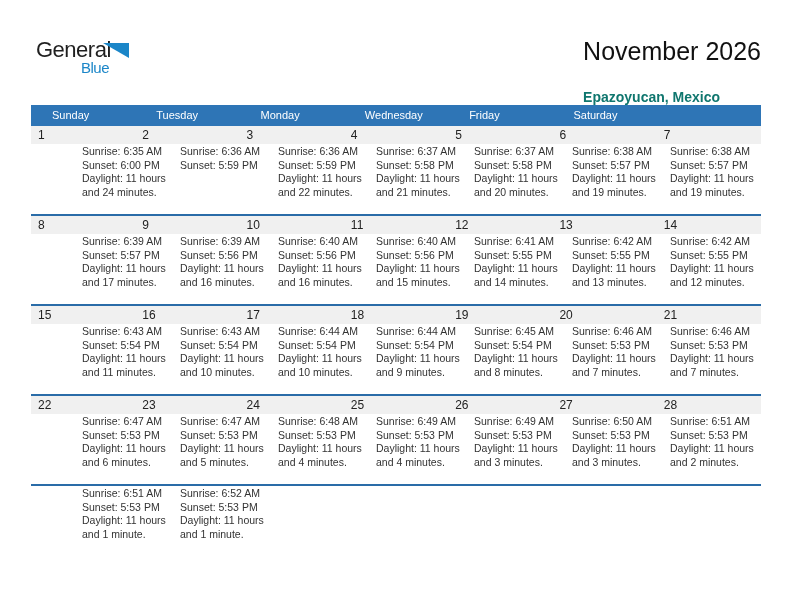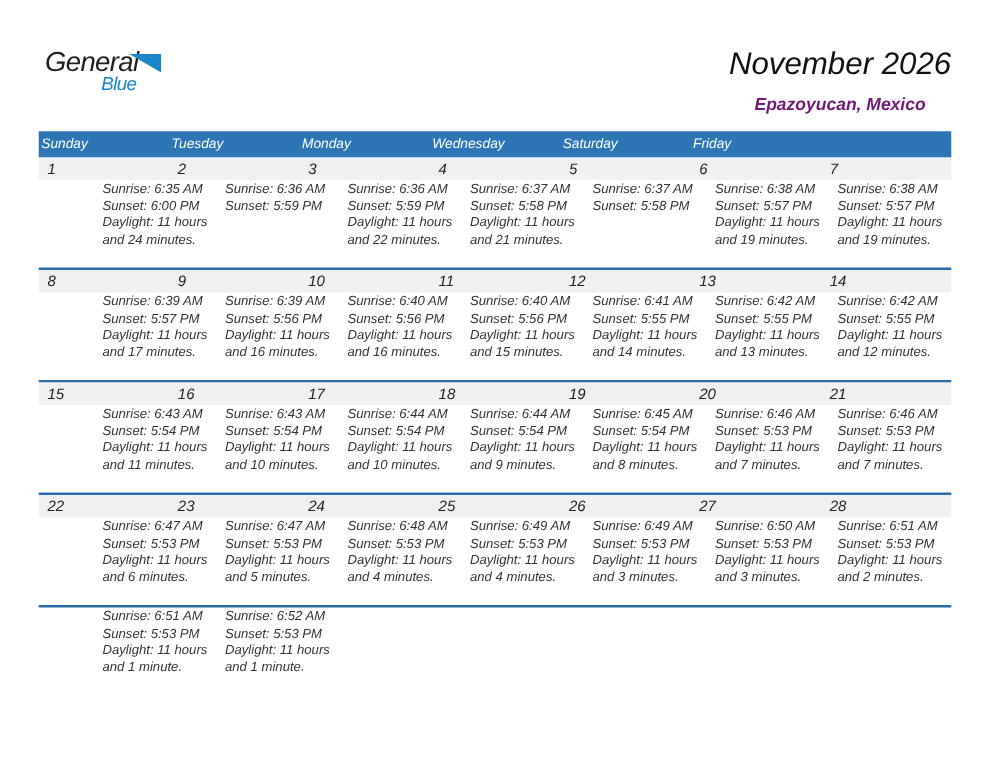--- a/index.html
+++ b/index.html
@@ -4,68 +4,67 @@
 <style>
   * { margin: 0; padding: 0; box-sizing: border-box; }
   html, body { background: #ffffff; }
   body { font-family: "Liberation Sans", sans-serif; }
   .page {
     position: relative;
     width: 792px;
     height: 612px;
     background: #ffffff;
     overflow: hidden;
-    font-style: italic;
   }
 
   
   .logo { position: absolute; left: 36px; top: 40px; width: 100px; height: 40px; }
   .logo-general {
     font-size: 22px;
     line-height: 20px;
     color: #1f1f1f;
     letter-spacing: -0.5px;
   }
   .logo-triangle { position: absolute; left: 67px; top: 3px; }
   .logo-blue {
     position: absolute; left: 45px; top: 17px;
     font-size: 15px;
     line-height: 22px;
     color: var(--logo-blue, #1b86c8);
     letter-spacing: -0.5px;
   }
 
   
-  .title-block { position: absolute; right: 31px; top: 36px; text-align: center; }
+  .title-block { position: absolute; right: 31px; top: 36px; text-align: left; }
   .page-title {
     font-size: 25px;
     font-weight: 400;
     color: #111111;
     line-height: 30px;
   }
   .page-subtitle {
-    margin-top: 9px;
+    margin-top: 23px;
     font-size: 14px;
     font-weight: 700;
-    color: #701a75;
+    color: #0f766e;
   }
 
   
   .calendar { position: absolute; left: 31px; top: 105px; width: 730px; }
   .weekday-row {
     display: grid;
     grid-template-columns: repeat(7, 1fr);
     background: var(--header-bg, #2e75b6);
     height: 21px;
   }
   .wd-cell {
     color: #ffffff;
     font-size: 11px;
     line-height: 21px;
-    padding-left: 2px;
+    padding-left: 21px;
     overflow: hidden;
     white-space: nowrap;
   }
   .week-row { border-top: 2px solid var(--divider, #2a6ca8); }
   .week-row:first-child { border-top: none; }
   .num-band {
     display: grid;
     grid-template-columns: repeat(7, 1fr);
     background: var(--band-bg, #f0f0f0);
     height: 18px;
@@ -106,22 +105,22 @@
     <div class="page-title">November 2026</div>
     <div class="page-subtitle">Epazoyucan, Mexico</div>
   </div>
 
   <div class="calendar">
     <div class="weekday-row">
         <div class="wd-cell">Sunday</div>
         <div class="wd-cell">Tuesday</div>
         <div class="wd-cell">Monday</div>
         <div class="wd-cell">Wednesday</div>
+        <div class="wd-cell">Friday</div>
         <div class="wd-cell">Saturday</div>
-        <div class="wd-cell">Friday</div>
       </div>
     <div id="weeks">
         <div class="week-row">
           <div class="num-band">
             <div class="num-cell">1</div>
             <div class="num-cell">2</div>
             <div class="num-cell">3</div>
             <div class="num-cell">4</div>
             <div class="num-cell">5</div>
             <div class="num-cell">6</div>
@@ -143,20 +142,21 @@
               <div class="detail-line">Daylight: 11 hours and 22 minutes.</div>
             </div>
             <div class="detail-cell">
               <div class="detail-line">Sunrise: 6:37 AM</div>
               <div class="detail-line">Sunset: 5:58 PM</div>
               <div class="detail-line">Daylight: 11 hours and 21 minutes.</div>
             </div>
             <div class="detail-cell">
               <div class="detail-line">Sunrise: 6:37 AM</div>
               <div class="detail-line">Sunset: 5:58 PM</div>
+              <div class="detail-line">Daylight: 11 hours and 20 minutes.</div>
             </div>
             <div class="detail-cell">
               <div class="detail-line">Sunrise: 6:38 AM</div>
               <div class="detail-line">Sunset: 5:57 PM</div>
               <div class="detail-line">Daylight: 11 hours and 19 minutes.</div>
             </div>
             <div class="detail-cell">
               <div class="detail-line">Sunrise: 6:38 AM</div>
               <div class="detail-line">Sunset: 5:57 PM</div>
               <div class="detail-line">Daylight: 11 hours and 19 minutes.</div>

